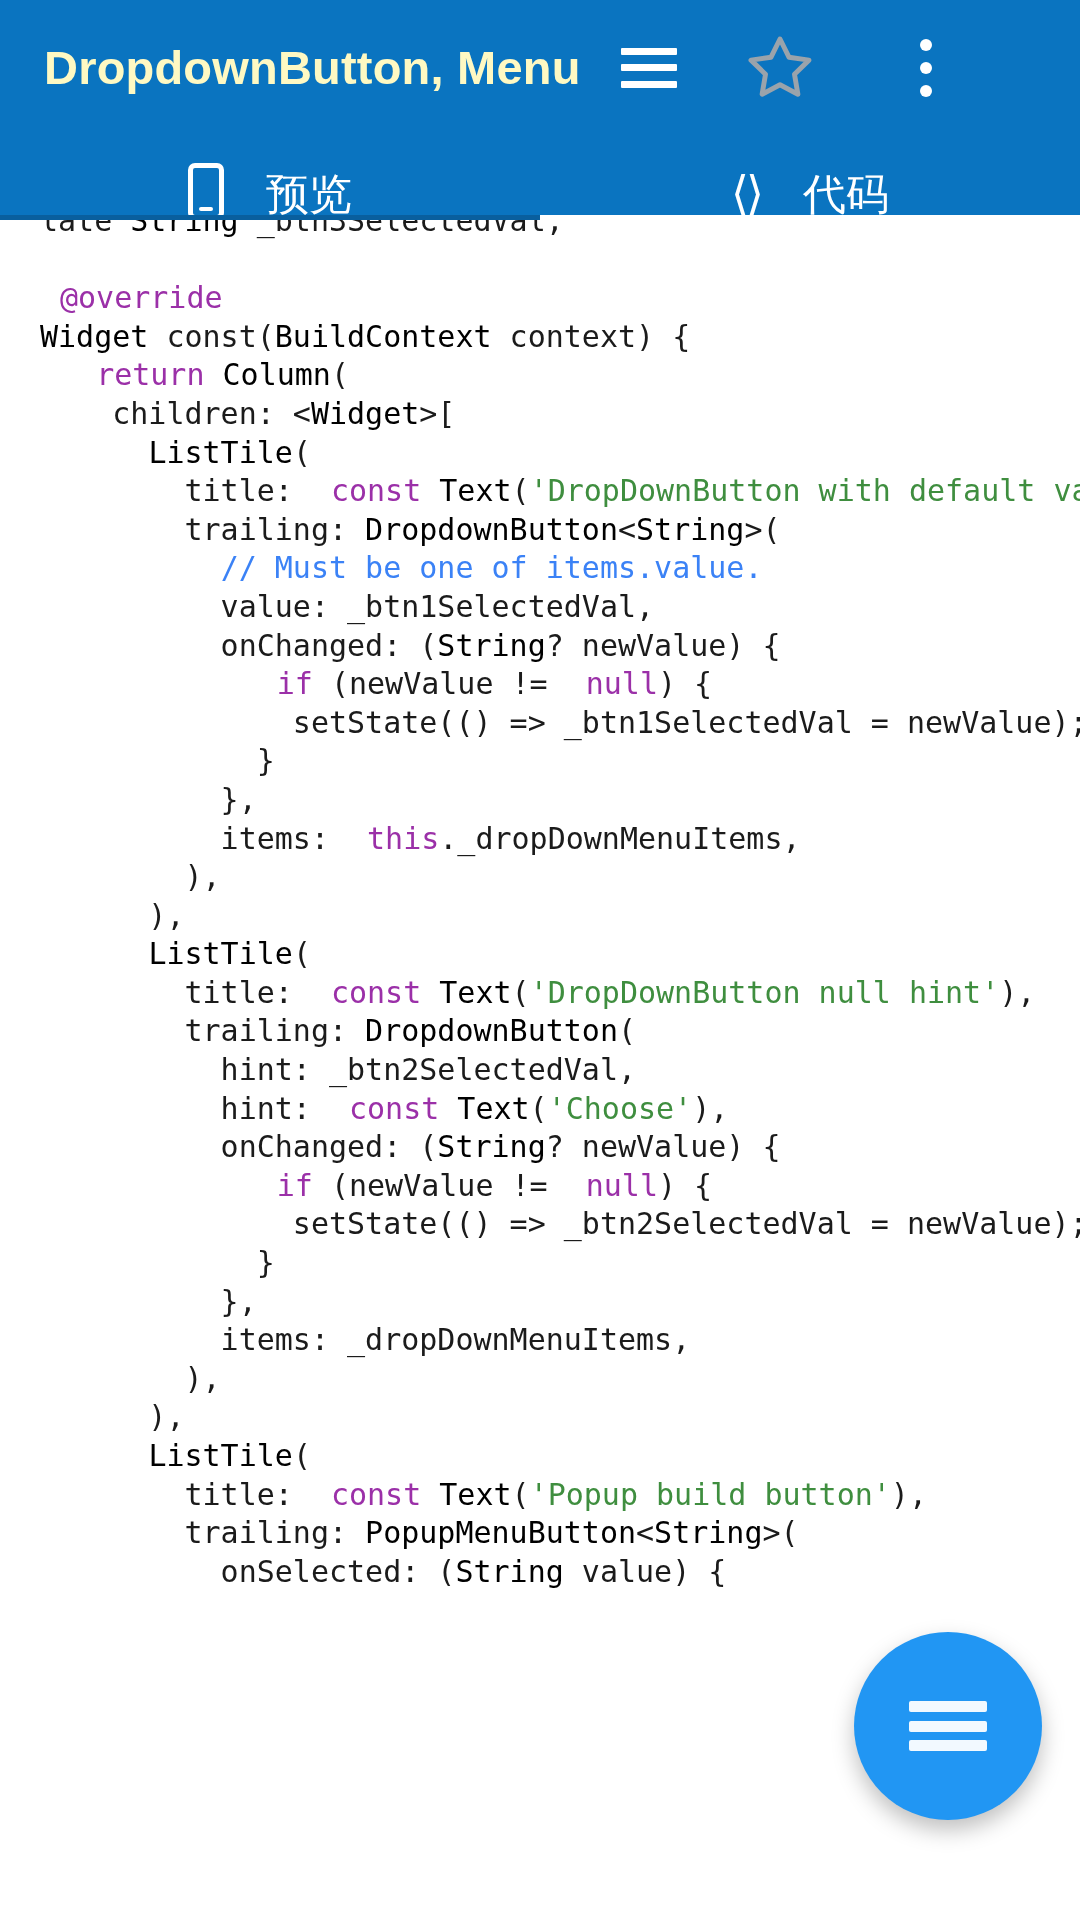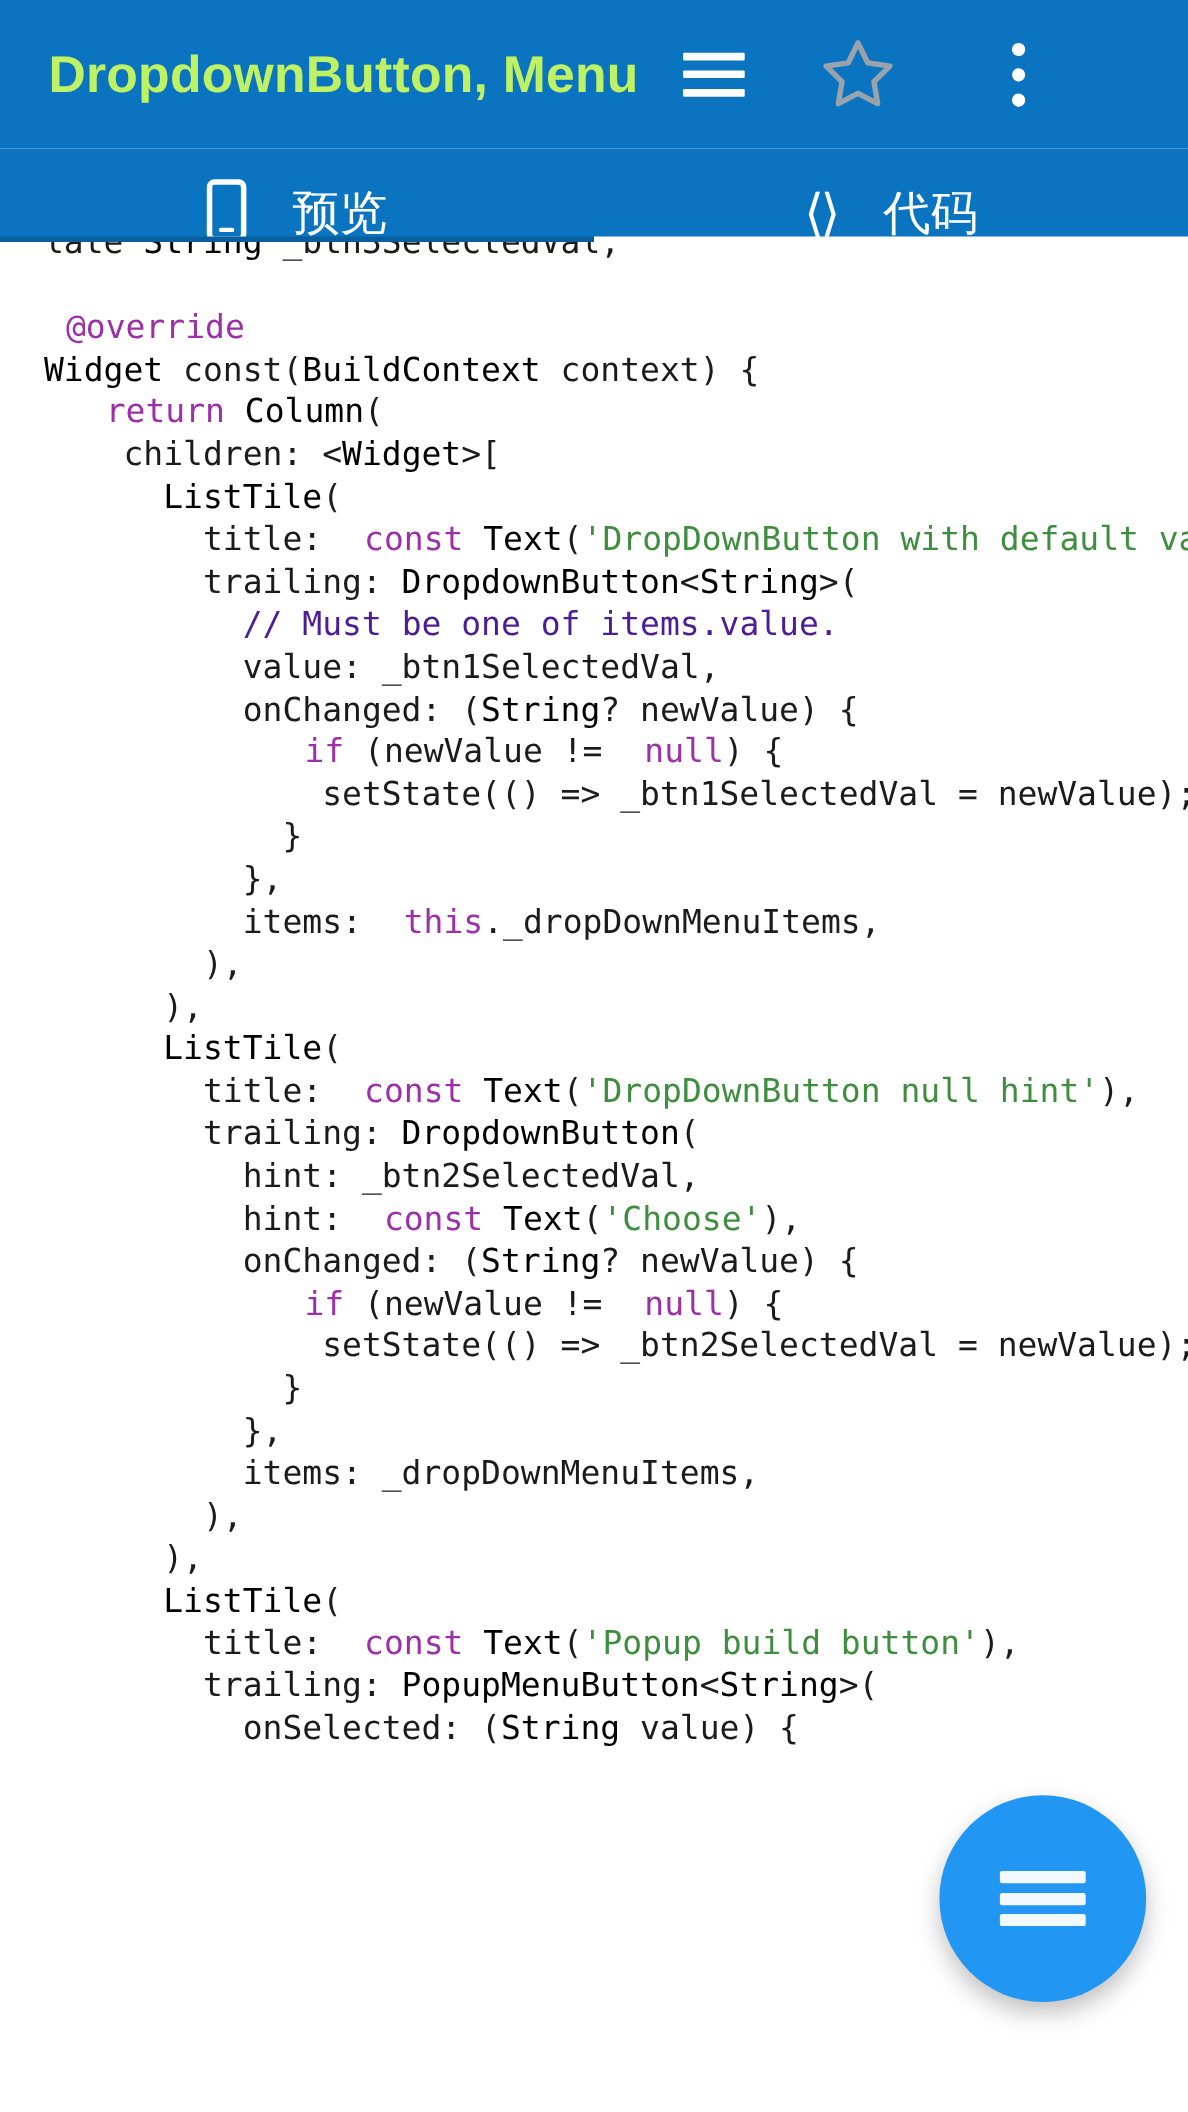--- a/index.html
+++ b/index.html
@@ -23,21 +23,21 @@
     left: 0; top: 0;
     width: 1080px; height: 135px;
     background: #0a74c0;
     display: flex;
     align-items: center;
     box-sizing: border-box;
     padding-left: 44px;
     z-index: 5;
   }
   .appbar-title {
-    color: #bef264;
+    color: #fef9c3;
     font-size: 47px;
     font-weight: bold;
     letter-spacing: 0.2px;
     white-space: nowrap;
     overflow: hidden;
     width: 545px;
     flex: 0 0 auto;
     line-height: 135px;
     height: 135px;
   }
@@ -148,21 +148,21 @@
     font-family: "DejaVu Sans Mono", "Liberation Mono", monospace;
     font-size: 30px;
     line-height: 38.6px;
     white-space: pre;
     color: #1b1b1b;
     height: 38.6px;
   }
   .kw   { color: #9b30a8; margin-left: 20px; }   
   .cls  { color: #000000; }   
   .str  { color: #3f8e3f; }   
-  .cmt  { color: #4c1d95; }   
+  .cmt  { color: #3b82f6; }   
   .pln  { color: #1b1b1b; }   
 
   
   .fab {
     position: absolute;
     right: 38px;
     bottom: 100px;
     width: 188px; height: 188px;
     border-radius: 50%;
     background: #2196f3;

